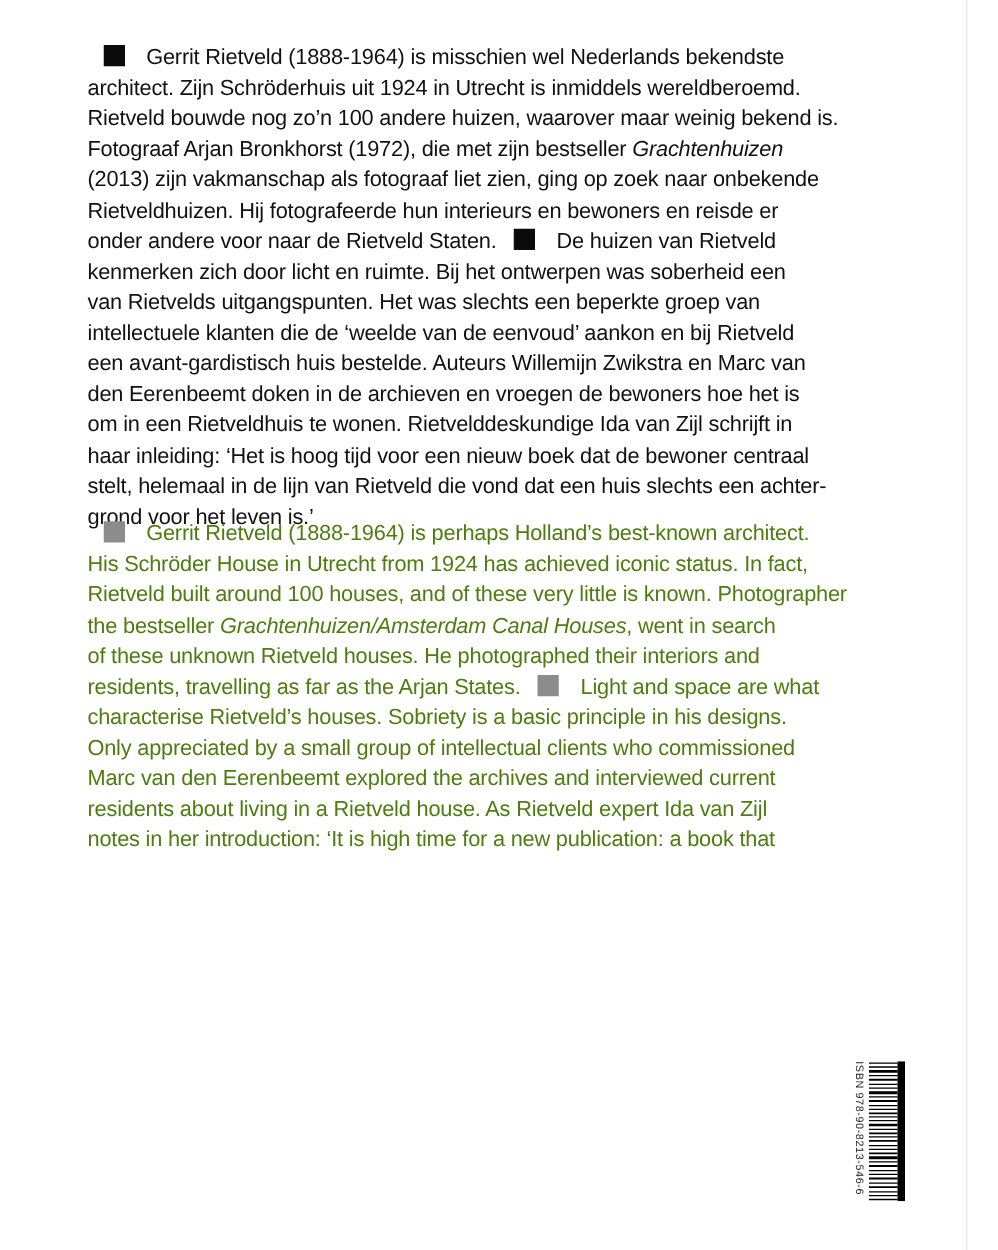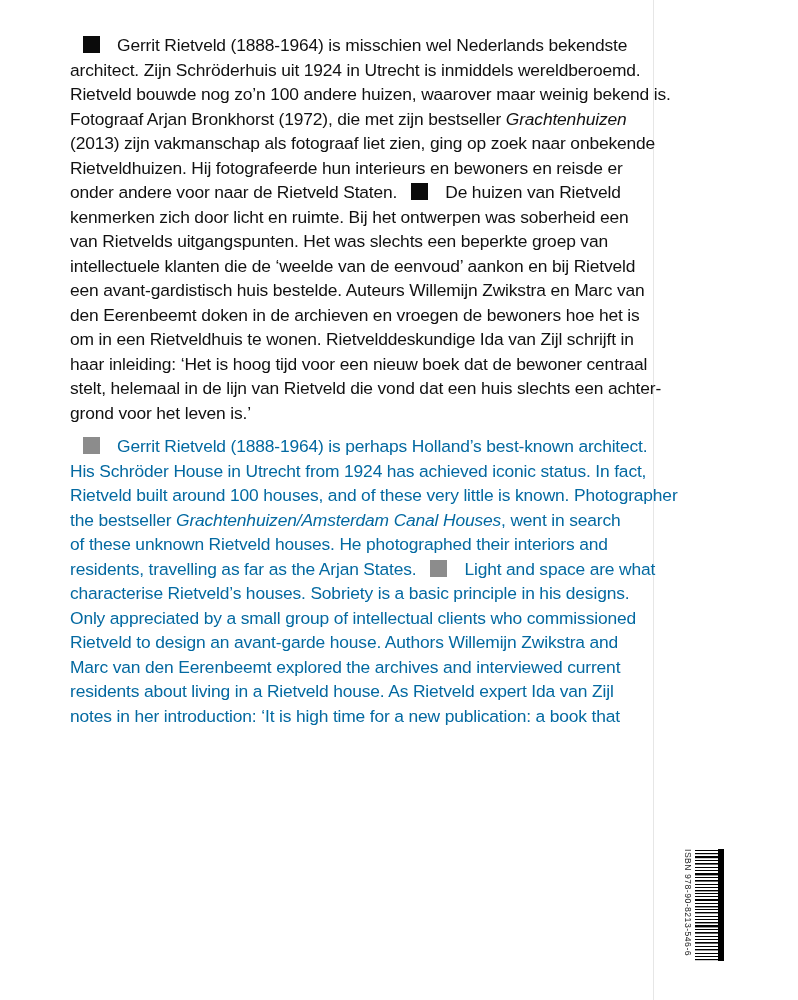--- a/index.html
+++ b/index.html
@@ -10,21 +10,21 @@
     body {
       width: 798px;
       height: 1000px;
       position: relative;
       overflow: hidden;
       font-family: "Liberation Sans", "DejaVu Sans", sans-serif;
     }
     .page {
       position: absolute;
       left: 0; top: 0;
-      width: 654px;
+      width: 774px;
       height: 1000px;
       background: #ffffff;
       border-right: 1px solid #e6e6e6;
       box-sizing: border-box;
     }
     .text-block {
       position: absolute;
       left: 70px;
       width: 672px;
       font-size: 17.4px;
@@ -35,22 +35,21 @@
     .text-block .line {
       display: block;
       white-space: nowrap;
     }
     .dutch {
       top: 33px;
       color: #111111;
     }
     .english {
       top: 414px;
-      color: #0369a1;
-      margin-top: 20px;
+      color: #4d7c0f;
     }
     .marker {
       display: inline-block;
       width: 17px;
       height: 17px;
       vertical-align: -2px;
       margin-left: 13px;
       margin-right: 17px;
     }
     .marker.inline {
@@ -109,21 +108,20 @@
 
   <div class="text-block english">
     <span class="line"><span class="marker grey"></span><span>Gerrit Rietveld (1888-1964) is perhaps Holland’s best-known architect.</span></span>
     <span class="line">His Schröder House in Utrecht from 1924 has achieved iconic status. In fact,</span>
     <span class="line">Rietveld built around 100 houses, and of these very little is known. Photographer</span>
     <span class="line"><span>the bestseller </span><em>Grachtenhuizen/Amsterdam Canal Houses</em><span>, went in search</span></span>
     <span class="line">of these unknown Rietveld houses. He photographed their interiors and</span>
     <span class="line"><span>residents, travelling as far as the Arjan States.</span><span class="marker grey inline"></span><span>Light and space are what</span></span>
     <span class="line">characterise Rietveld’s houses. Sobriety is a basic principle in his designs.</span>
     <span class="line">Only appreciated by a small group of intellectual clients who commissioned</span>
-    <span class="line">Rietveld to design an avant-garde house. Authors Willemijn Zwikstra and</span>
     <span class="line">Marc van den Eerenbeemt explored the archives and interviewed current</span>
     <span class="line">residents about living in a Rietveld house. As Rietveld expert Ida van Zijl</span>
     <span class="line">notes in her introduction: ‘It is high time for a new publication: a book that</span>
   </div>
 
   <div class="isbn-text">ISBN 978-90-8213-546-6</div>
   <svg class="bars" viewBox="0 0 29 112" preserveAspectRatio="none">
     <rect x="23" y="0" width="6" height="112" fill="#000"></rect>
     <rect x="0" y="1" width="23" height="1" fill="#000"></rect>
     <rect x="0" y="4" width="23" height="1.2" fill="#000"></rect>

